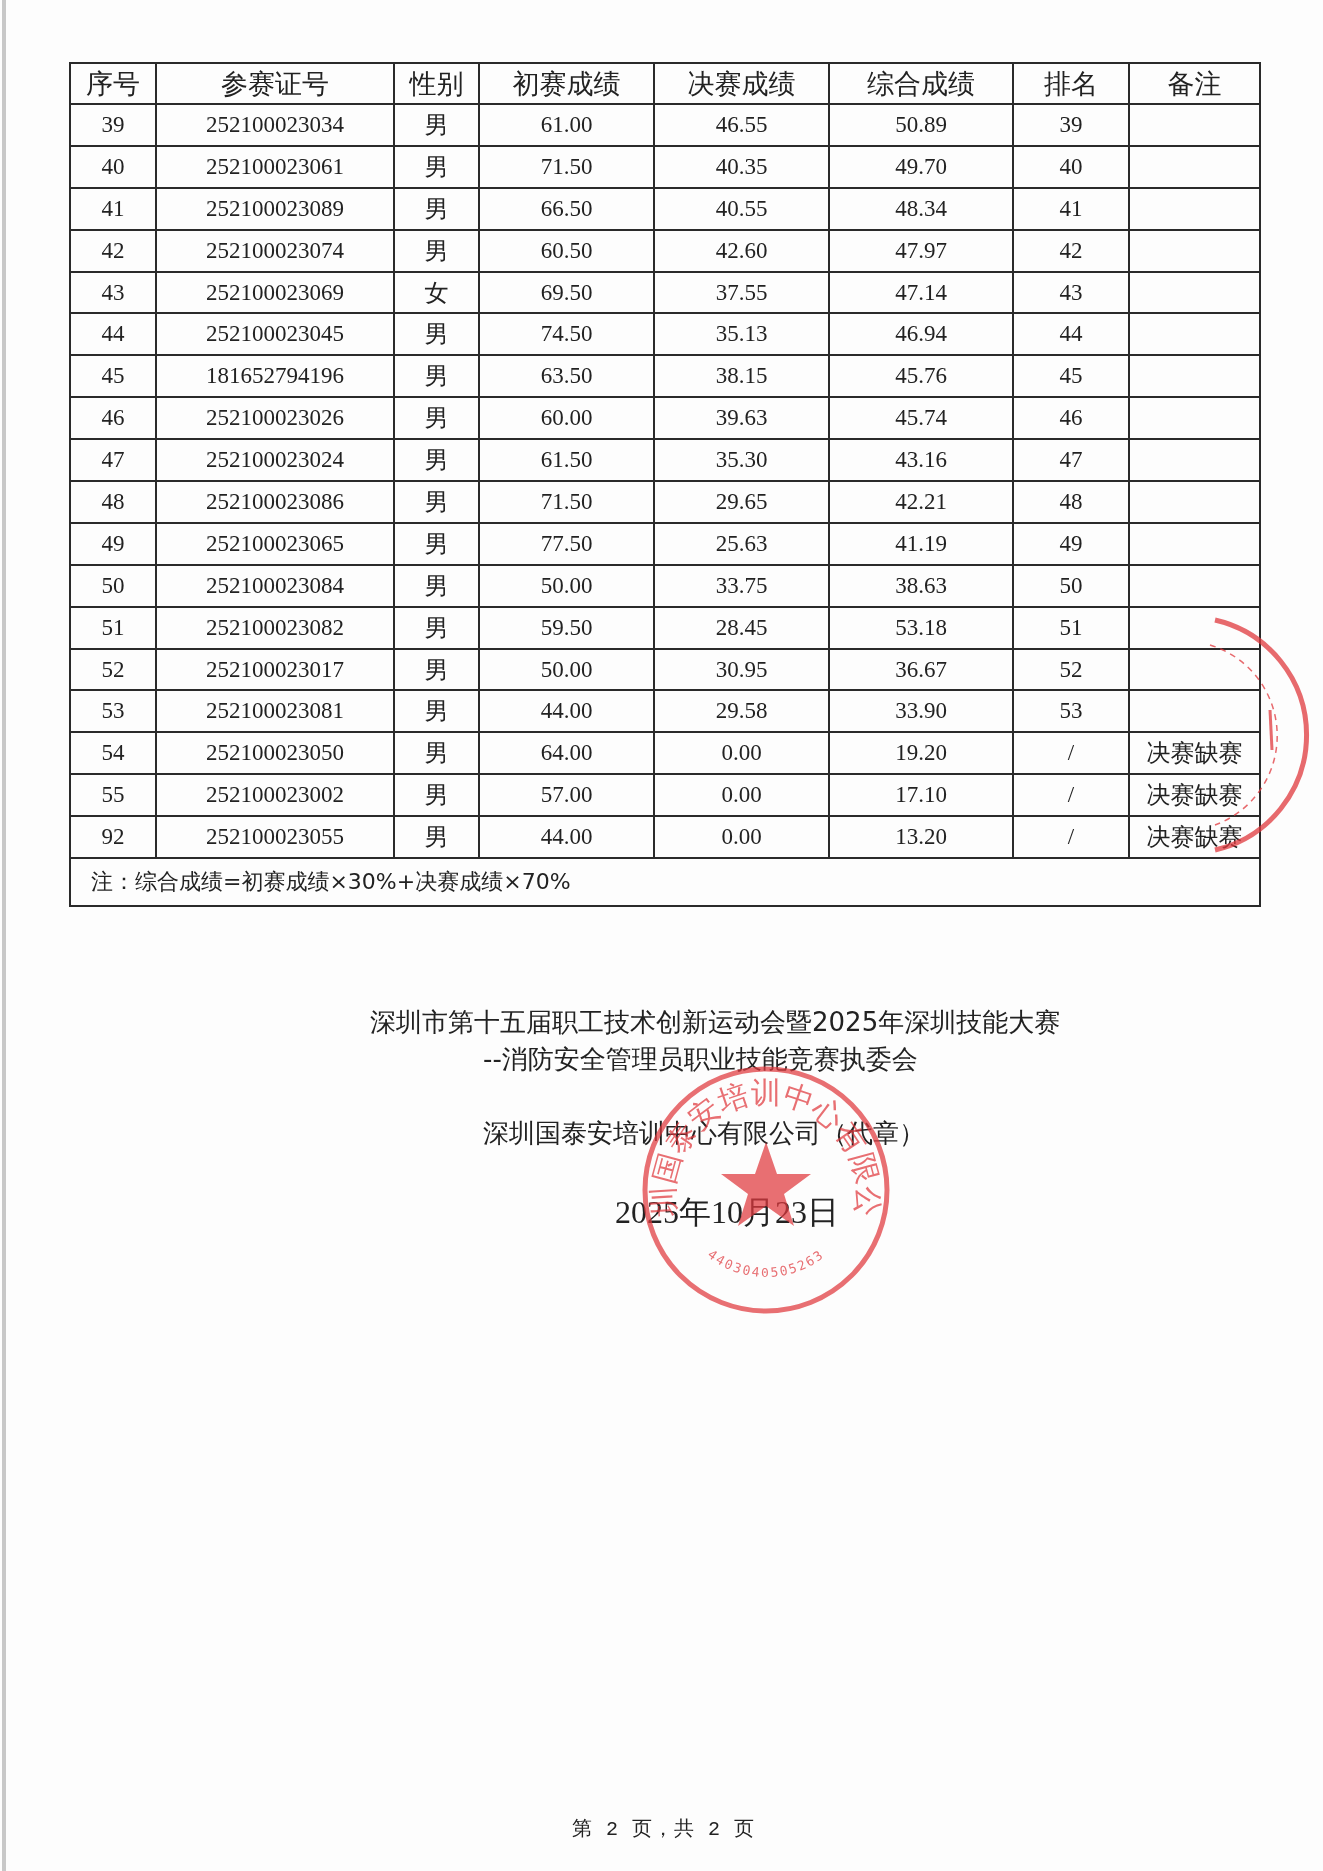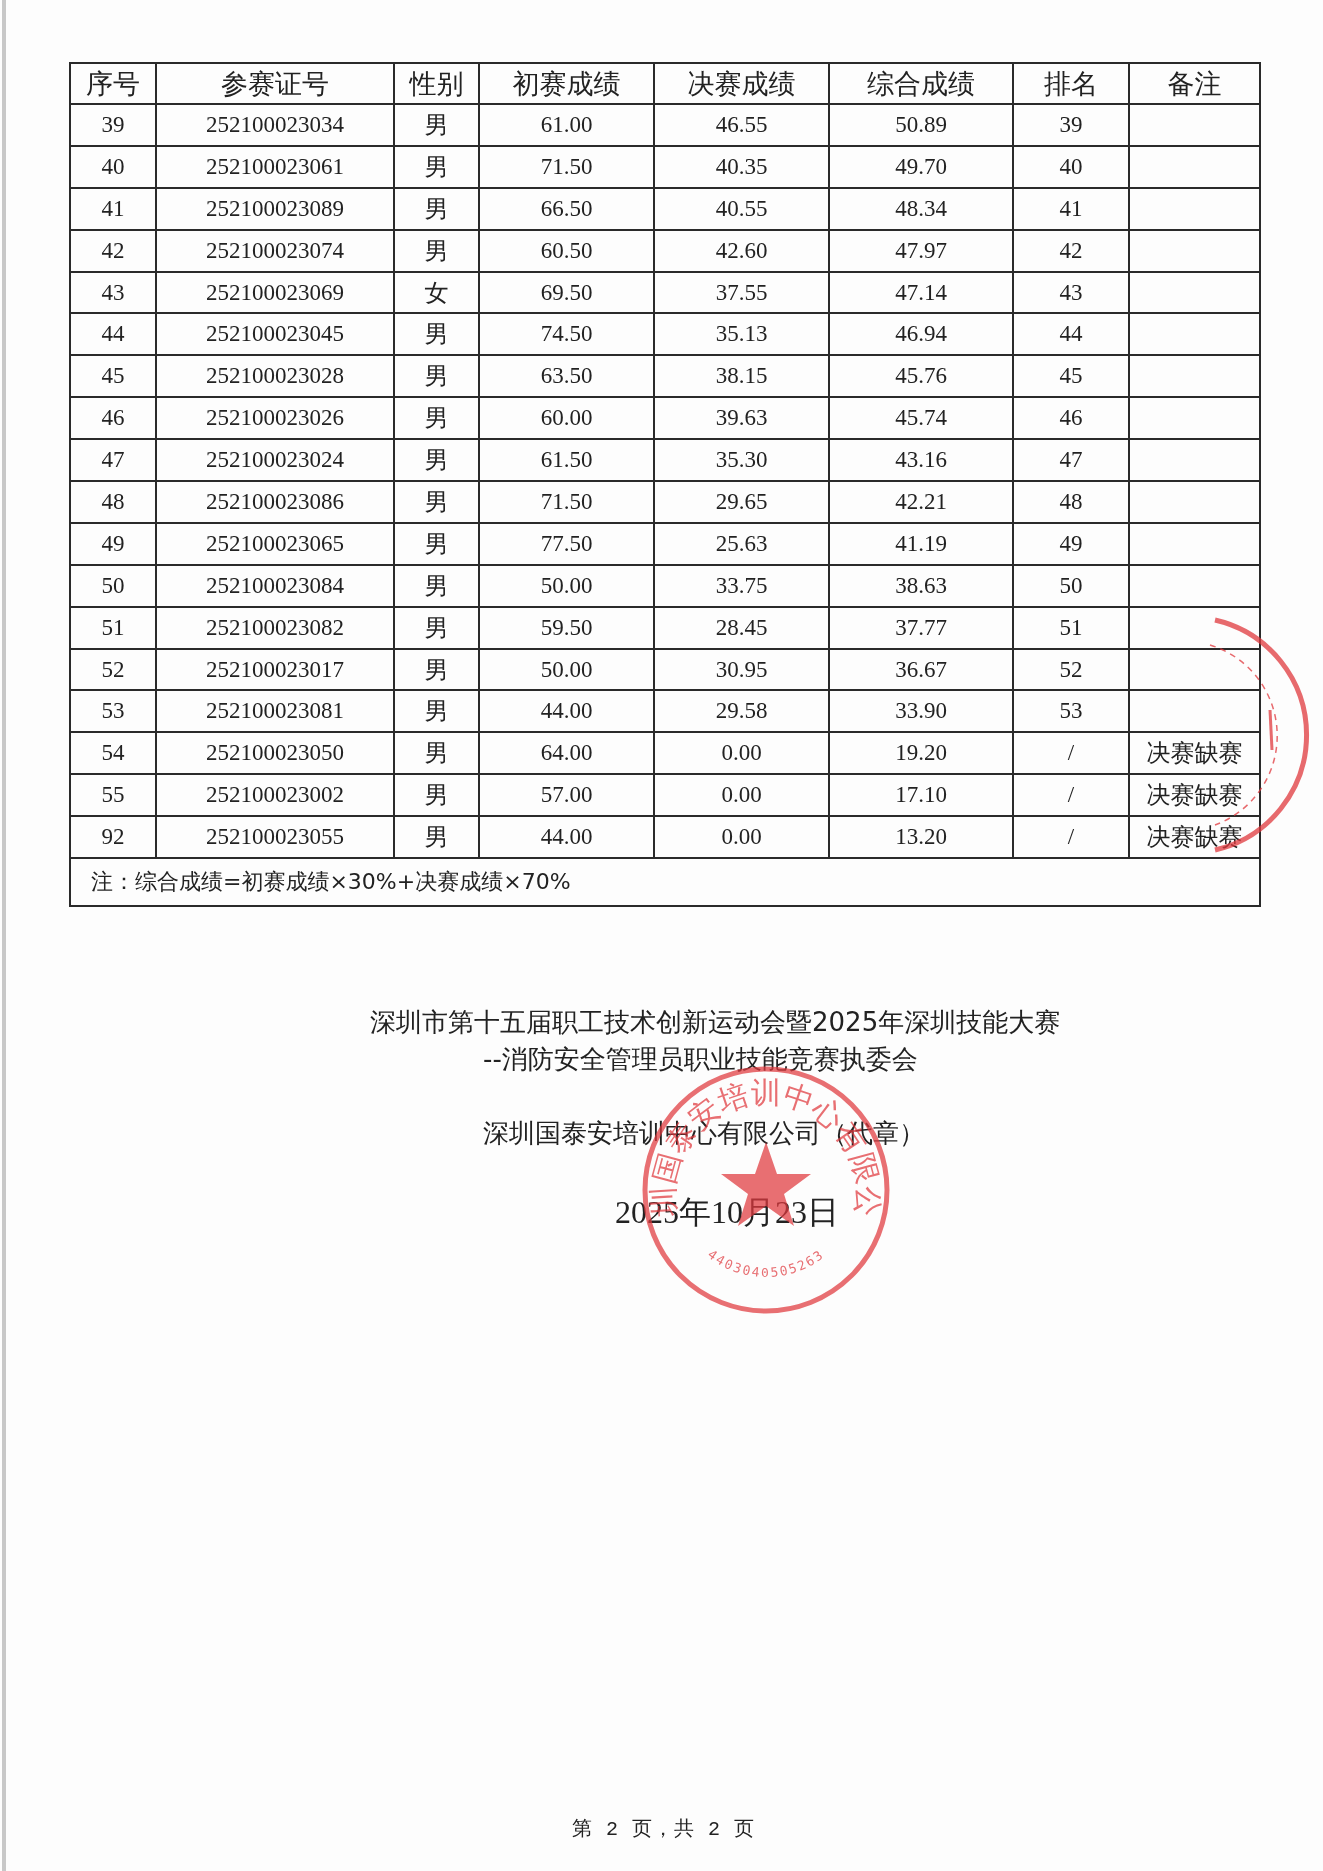--- a/index.html
+++ b/index.html
@@ -119,21 +119,21 @@
         <td>252100023045</td>
         <td class="cjk">男</td>
         <td>74.50</td>
         <td>35.13</td>
         <td>46.94</td>
         <td>44</td>
         <td class="cjk"></td>
       </tr>
       <tr>
         <td>45</td>
-        <td>252100023028</td>
+        <td>181652794196</td>
         <td class="cjk">男</td>
         <td>63.50</td>
         <td>38.15</td>
         <td>45.76</td>
         <td>45</td>
         <td class="cjk"></td>
       </tr>
       <tr>
         <td>46</td>
         <td>252100023026</td>
@@ -183,21 +183,21 @@
         <td>38.63</td>
         <td>50</td>
         <td class="cjk"></td>
       </tr>
       <tr>
         <td>51</td>
         <td>252100023082</td>
         <td class="cjk">男</td>
         <td>59.50</td>
         <td>28.45</td>
-        <td>37.77</td>
+        <td>53.18</td>
         <td>51</td>
         <td class="cjk"></td>
       </tr>
       <tr>
         <td>52</td>
         <td>252100023017</td>
         <td class="cjk">男</td>
         <td>50.00</td>
         <td>30.95</td>
         <td>36.67</td>

